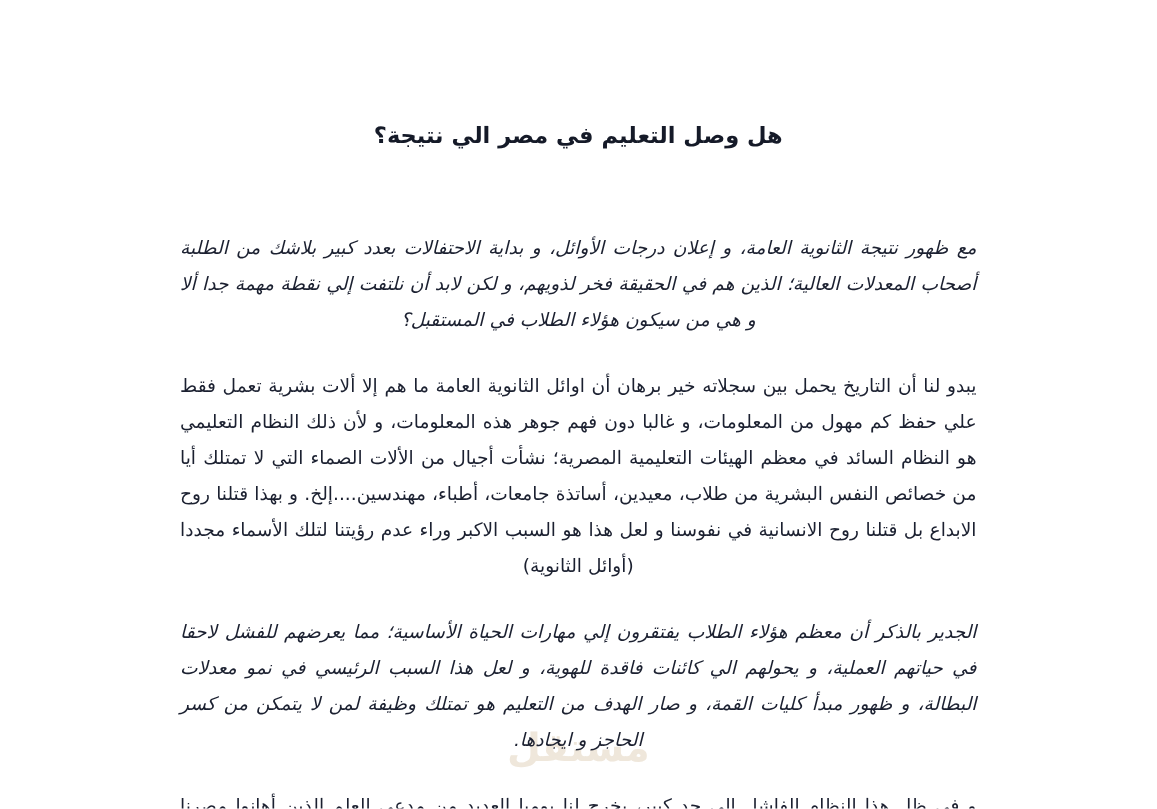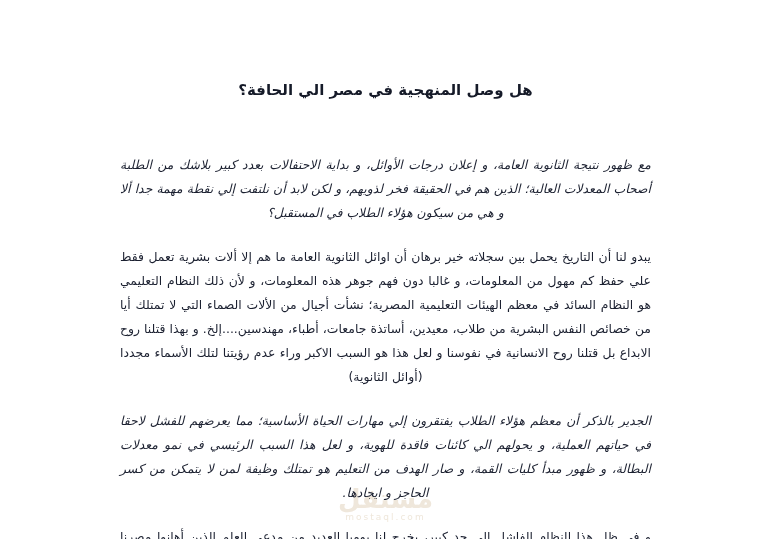--- a/index.html
+++ b/index.html
@@ -89,26 +89,25 @@
   .gap-title-p1 { height: 48px; }
   .gap-para     { height: 12px; }
 </style>
 </head>
 <body>
 
 <div id="page">
 
   <div id="watermark">
     <span class="wm-main">مستقل</span>
-    <span class="wm-sub">mostaql.com</span>
   </div>
 
   <div id="content">
 
-    <h1 id="doc-title">هل وصل المنهجية في مصر الي الحافة؟</h1>
+    <h1 id="doc-title">هل وصل التعليم في مصر الي نتيجة؟</h1>
 
     <div class="gap-title-p1"></div>
 
     <p class="para italic">مع ظهور نتيجة الثانوية العامة، و إعلان درجات الأوائل، و بداية الاحتفالات بعدد كبير بلاشك من الطلبة أصحاب المعدلات العالية؛ الذين هم في الحقيقة فخر لذويهم، و لكن لابد أن نلتفت إلي نقطة مهمة جدا ألا و هي من سيكون هؤلاء الطلاب في المستقبل؟</p>
     <div class="gap-para"></div>
 
     <p class="para">يبدو لنا أن التاريخ يحمل بين سجلاته خير برهان أن اوائل الثانوية العامة ما هم إلا ألات بشرية تعمل فقط علي حفظ كم مهول من المعلومات، و غالبا دون فهم جوهر هذه المعلومات، و لأن ذلك النظام التعليمي هو النظام السائد في معظم الهيئات التعليمية المصرية؛ نشأت أجيال من الألات الصماء التي لا تمتلك أيا من خصائص النفس البشرية من طلاب، معيدين، أساتذة جامعات، أطباء، مهندسين....إلخ. و بهذا قتلنا روح الابداع بل قتلنا روح الانسانية في نفوسنا و لعل هذا هو السبب الاكبر وراء عدم رؤيتنا لتلك الأسماء مجددا (أوائل الثانوية)</p>
     <div class="gap-para"></div>
 
     <p class="para italic">الجدير بالذكر أن معظم هؤلاء الطلاب يفتقرون إلي مهارات الحياة الأساسية؛ مما يعرضهم للفشل لاحقا في حياتهم العملية، و يحولهم الي كائنات فاقدة للهوية، و لعل هذا السبب الرئيسي في نمو معدلات البطالة، و ظهور مبدأ كليات القمة، و صار الهدف من التعليم هو تمتلك وظيفة لمن لا يتمكن من كسر الحاجز و ايجادها.</p>

